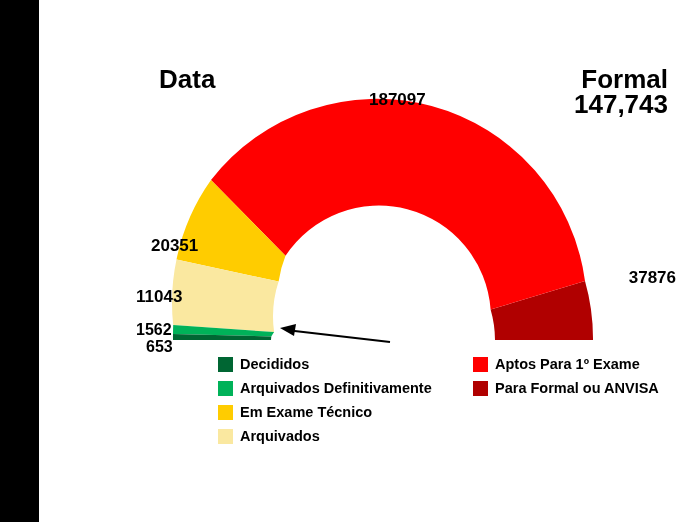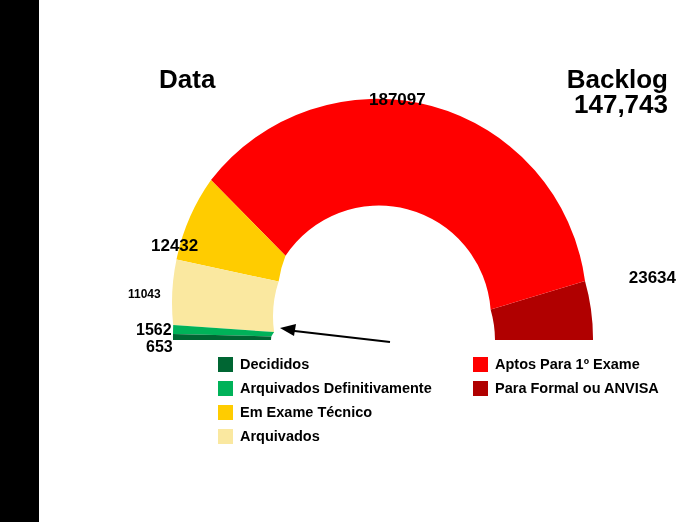--- a/index.html
+++ b/index.html
@@ -10,21 +10,21 @@
   .lbl{position:absolute;color:#000;font-weight:bold;white-space:nowrap;}
 
   #data-title{left:69px;top:64px;font-size:26px;}
   #data-value{left:44px;top:89px;font-size:26px;}
   #backlog-title{right:8px;top:64px;font-size:26px;text-align:right;}
   #backlog-value{right:8px;top:89px;font-size:26px;text-align:center;}
 
   #v-100634{left:279px;top:90px;font-size:17px;}
   #v-23634{right:0px;top:268px;font-size:17px;}
   #v-12432{left:61px;top:236px;font-size:17px;}
-  #v-11043{left:38px;top:287px;font-size:12px;}
+  #v-11043{left:46px;top:287px;font-size:17px;}
   #v-1562{left:46px;top:321px;font-size:16px;}
   #v-653{left:56px;top:338px;font-size:16px;}
 
   svg.gauge{position:absolute;left:0;top:0;}
 
   .legend{position:absolute;font-size:14.5px;color:#000;font-weight:bold;}
   #legend-left{left:80px;top:352px;}
   #legend-right{left:335px;top:352px;}
   .legend-row{display:flex;align-items:center;height:24px;padding-left:48px;}
   .swatch{width:15px;height:15px;margin-right:7px;flex:0 0 auto;}
@@ -50,26 +50,26 @@
 
       <path fill="#006633" d="M 83.0 334.0 A 210 210 0 0 0 83.0 340.0 L 181.0 340.0 A 112 112 0 0 1 181.3 336.5 Z"></path>
 
       <g>
         <line x1="300" y1="342" x2="196" y2="330" stroke="#000" stroke-width="2.2"></line>
         <polygon points="190,328 206,324 204,336" fill="#000"></polygon>
       </g>
     </svg>
 
     <div class="lbl" id="data-title">Data</div>
-    <div class="lbl" id="backlog-title">Backlog</div>
+    <div class="lbl" id="backlog-title">Formal</div>
     <div class="lbl" id="backlog-value">147,743</div>
 
     <div class="lbl" id="v-100634">187097</div>
-    <div class="lbl" id="v-23634">23634</div>
-    <div class="lbl" id="v-12432">12432</div>
+    <div class="lbl" id="v-23634">37876</div>
+    <div class="lbl" id="v-12432">20351</div>
     <div class="lbl" id="v-11043">11043</div>
     <div class="lbl" id="v-1562">1562</div>
     <div class="lbl" id="v-653">653</div>
 
     <div class="legend" id="legend-left">
       <div class="legend-row">
         <span class="swatch" style="background:#006633"></span>
         <span class="legend-text">Decididos</span>
       </div>
       <div class="legend-row">

